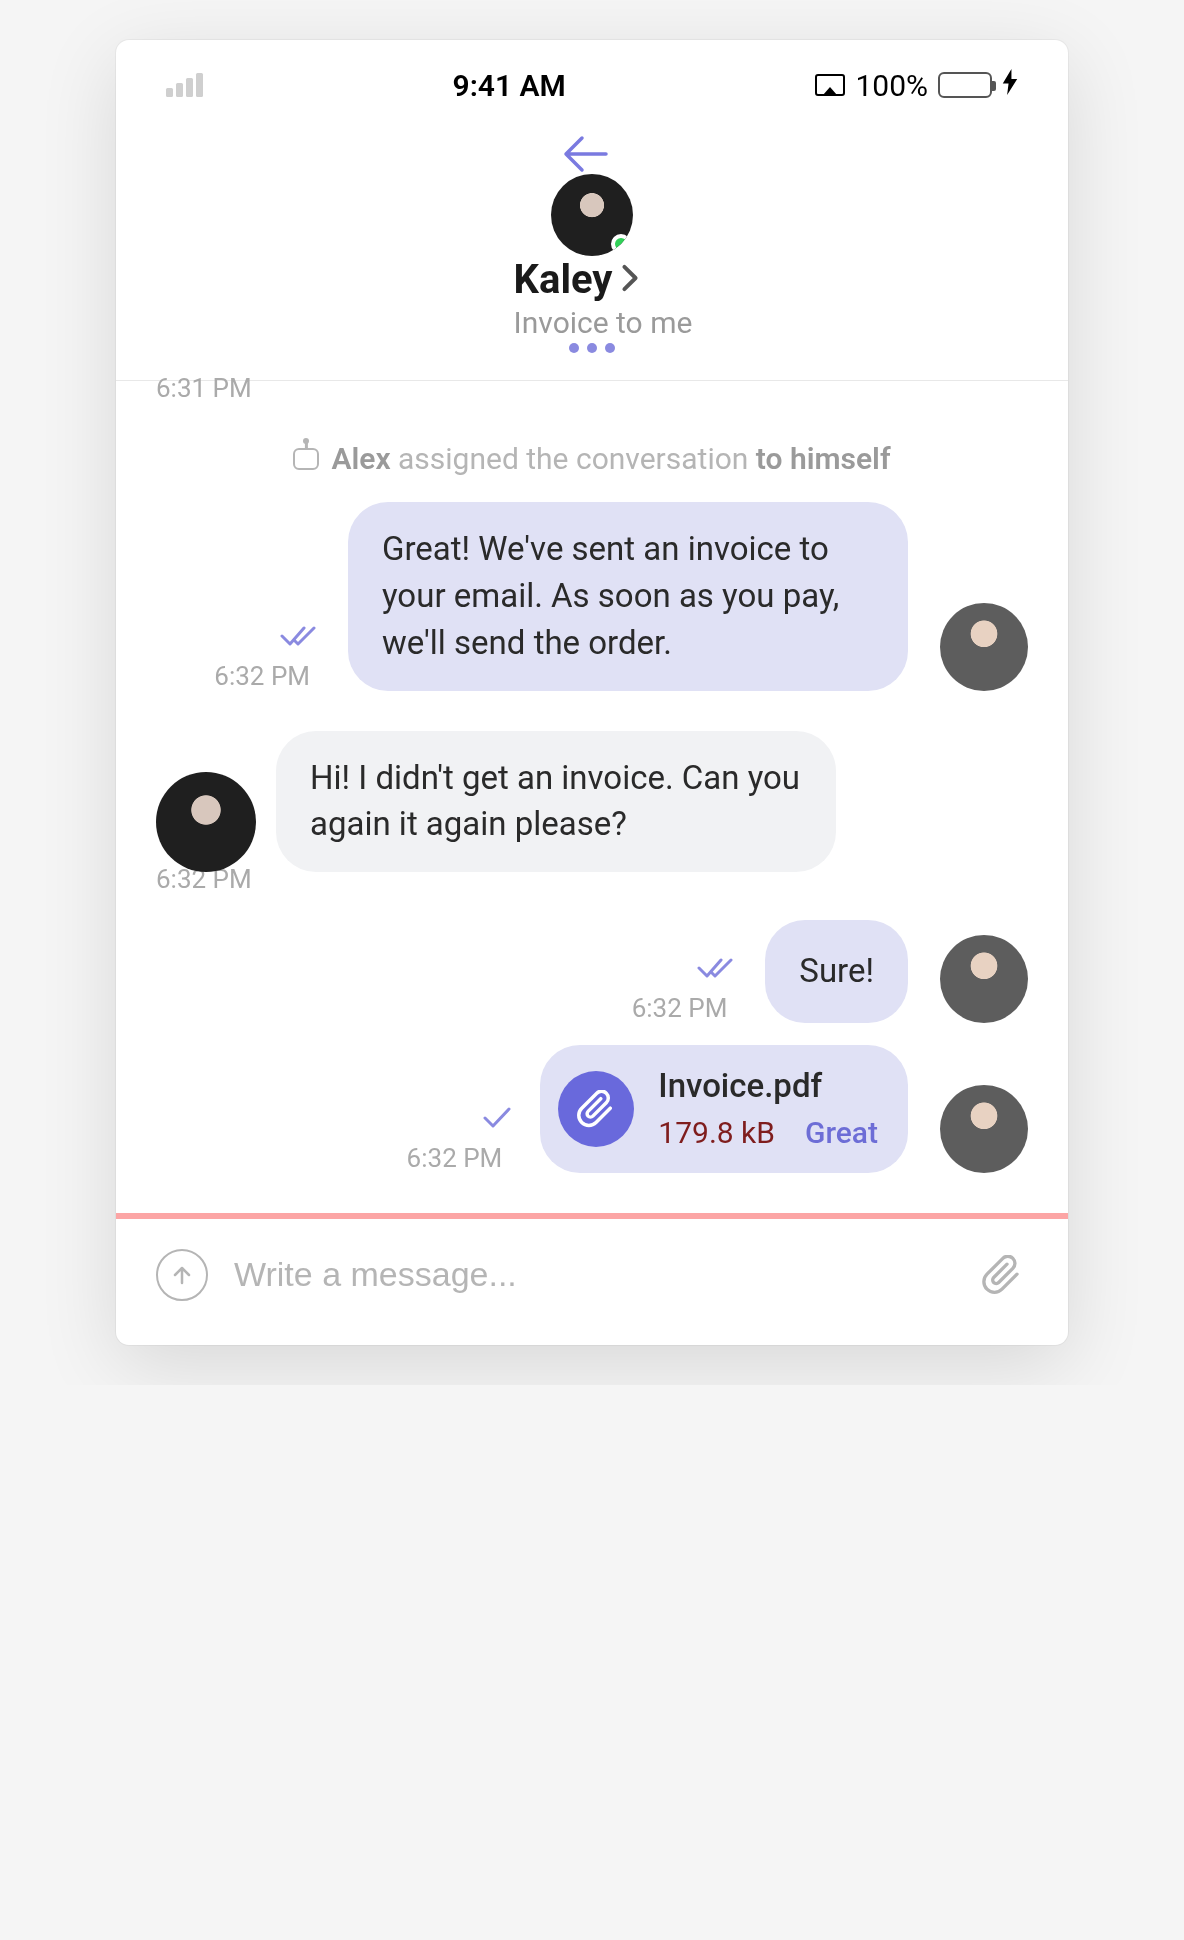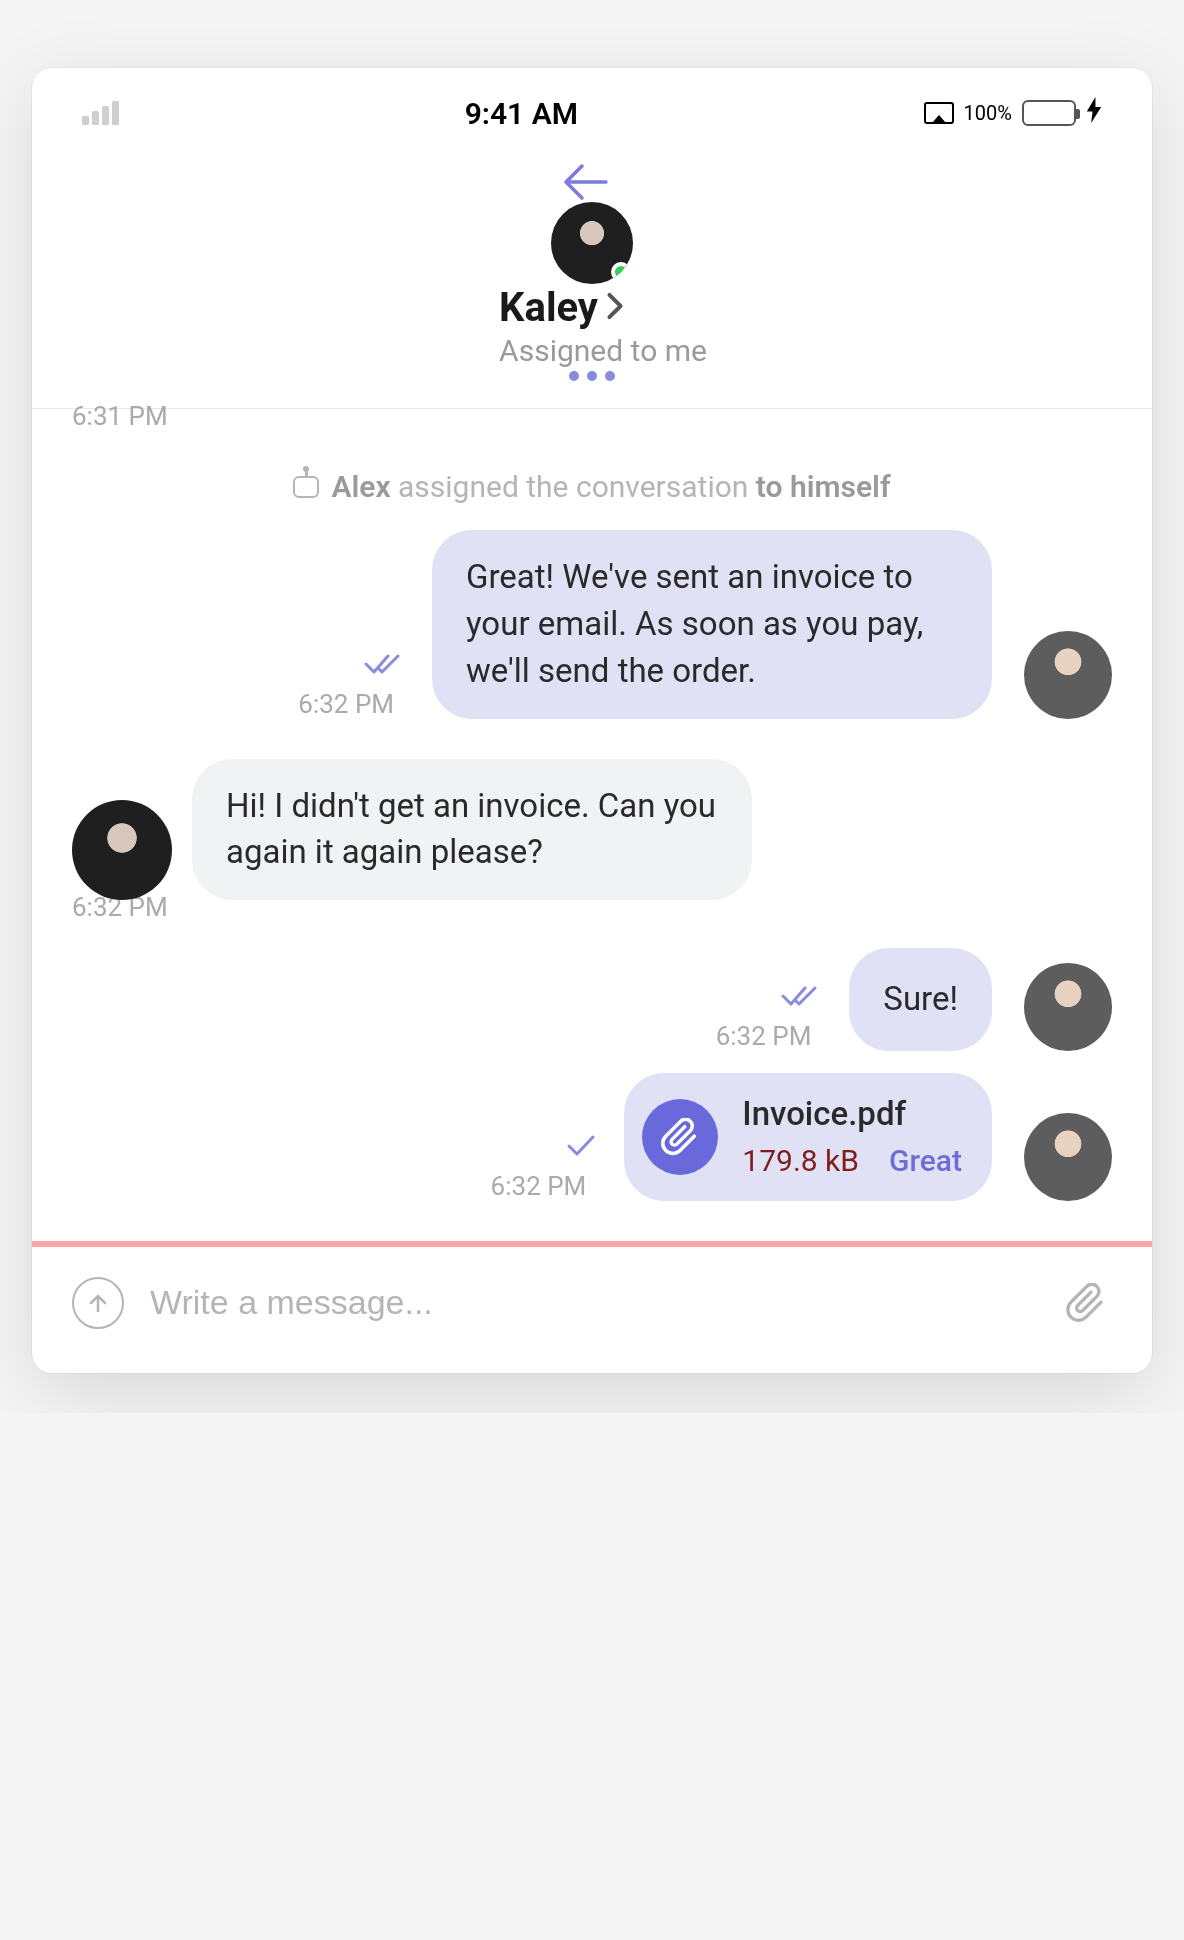--- a/index.html
+++ b/index.html
@@ -4,27 +4,26 @@
 <style>
   * { box-sizing: border-box; margin: 0; padding: 0; }
   body {
     background: #f5f5f5;
     font-family: -apple-system, BlinkMacSystemFont, "Segoe UI", Roboto, Helvetica, Arial, sans-serif;
     display: flex;
     justify-content: center;
     padding: 40px 20px;
   }
   .device {
-    width: 1120px;
+    width: 952px;
     background: #fff;
-    border-radius: 20px;
+    border-radius: 13px;
     box-shadow: 0 20px 80px rgba(0,0,0,0.12), 0 0 0 1px rgba(0,0,0,0.04);
     overflow: hidden;
     position: relative;
-    margin-top: 28px;
   }
   
   .status-bar {
     display: flex;
     align-items: center;
     justify-content: space-between;
     padding: 24px 50px 10px 50px;
     height: 76px;
   }
   .signal-bars { display: flex; align-items: flex-end; gap: 3px; }
@@ -36,21 +35,21 @@
   .status-time { font-size: 30px; font-weight: 600; color: #000; }
   .status-right { display: flex; align-items: center; gap: 10px; }
   .miracast {
     width: 30px; height: 22px; border: 2.5px solid #000; border-radius: 3px;
     position: relative; display:inline-block;
   }
   .miracast::after{
     content:""; position:absolute; bottom:-1px; left:50%; transform:translateX(-50%);
     width:0;height:0;border-left:7px solid transparent;border-right:7px solid transparent;border-bottom:8px solid #000;
   }
-  .status-pct { font-size: 20px; font-weight:400; color:#000; }
+  .status-pct { font-size: 30px; font-weight:400; color:#000; }
   .battery {
     width: 54px; height: 26px; border: 2.5px solid #555; border-radius: 6px;
     position: relative; display:inline-block; padding:2px;
   }
   .battery::after{
     content:""; position:absolute; right:-6px; top:7px; width:4px; height:10px; background:#555; border-radius:0 2px 2px 0;
   }
   .battery-fill{ width:100%; height:100%; background:#31d158; border-radius:3px; }
   .bolt { font-size:24px; color:#000; }
   
@@ -175,21 +174,21 @@
     </div>
     <div class="header-title">
       <div class="title-row">
         <span class="contact-name">Kaley</span>
         <span class="chevron">
           <svg width="18" height="28" viewBox="0 0 12 20">
               <path d="M2 2 L10 10 L2 18" stroke="#555" stroke-width="2.8" fill="none" stroke-linecap="round" stroke-linejoin="round"></path>
             </svg>
         </span>
       </div>
-      <div class="subtitle">Assigned to me</div>
+      <div class="subtitle">Invoice to me</div>
     </div>
     <div class="more-dots">
       <span></span><span></span><span></span>
     </div>
   </div>
 
   <div class="conversation">
 
     <div class="theirs-meta">
       <span>6:31 PM</span>

